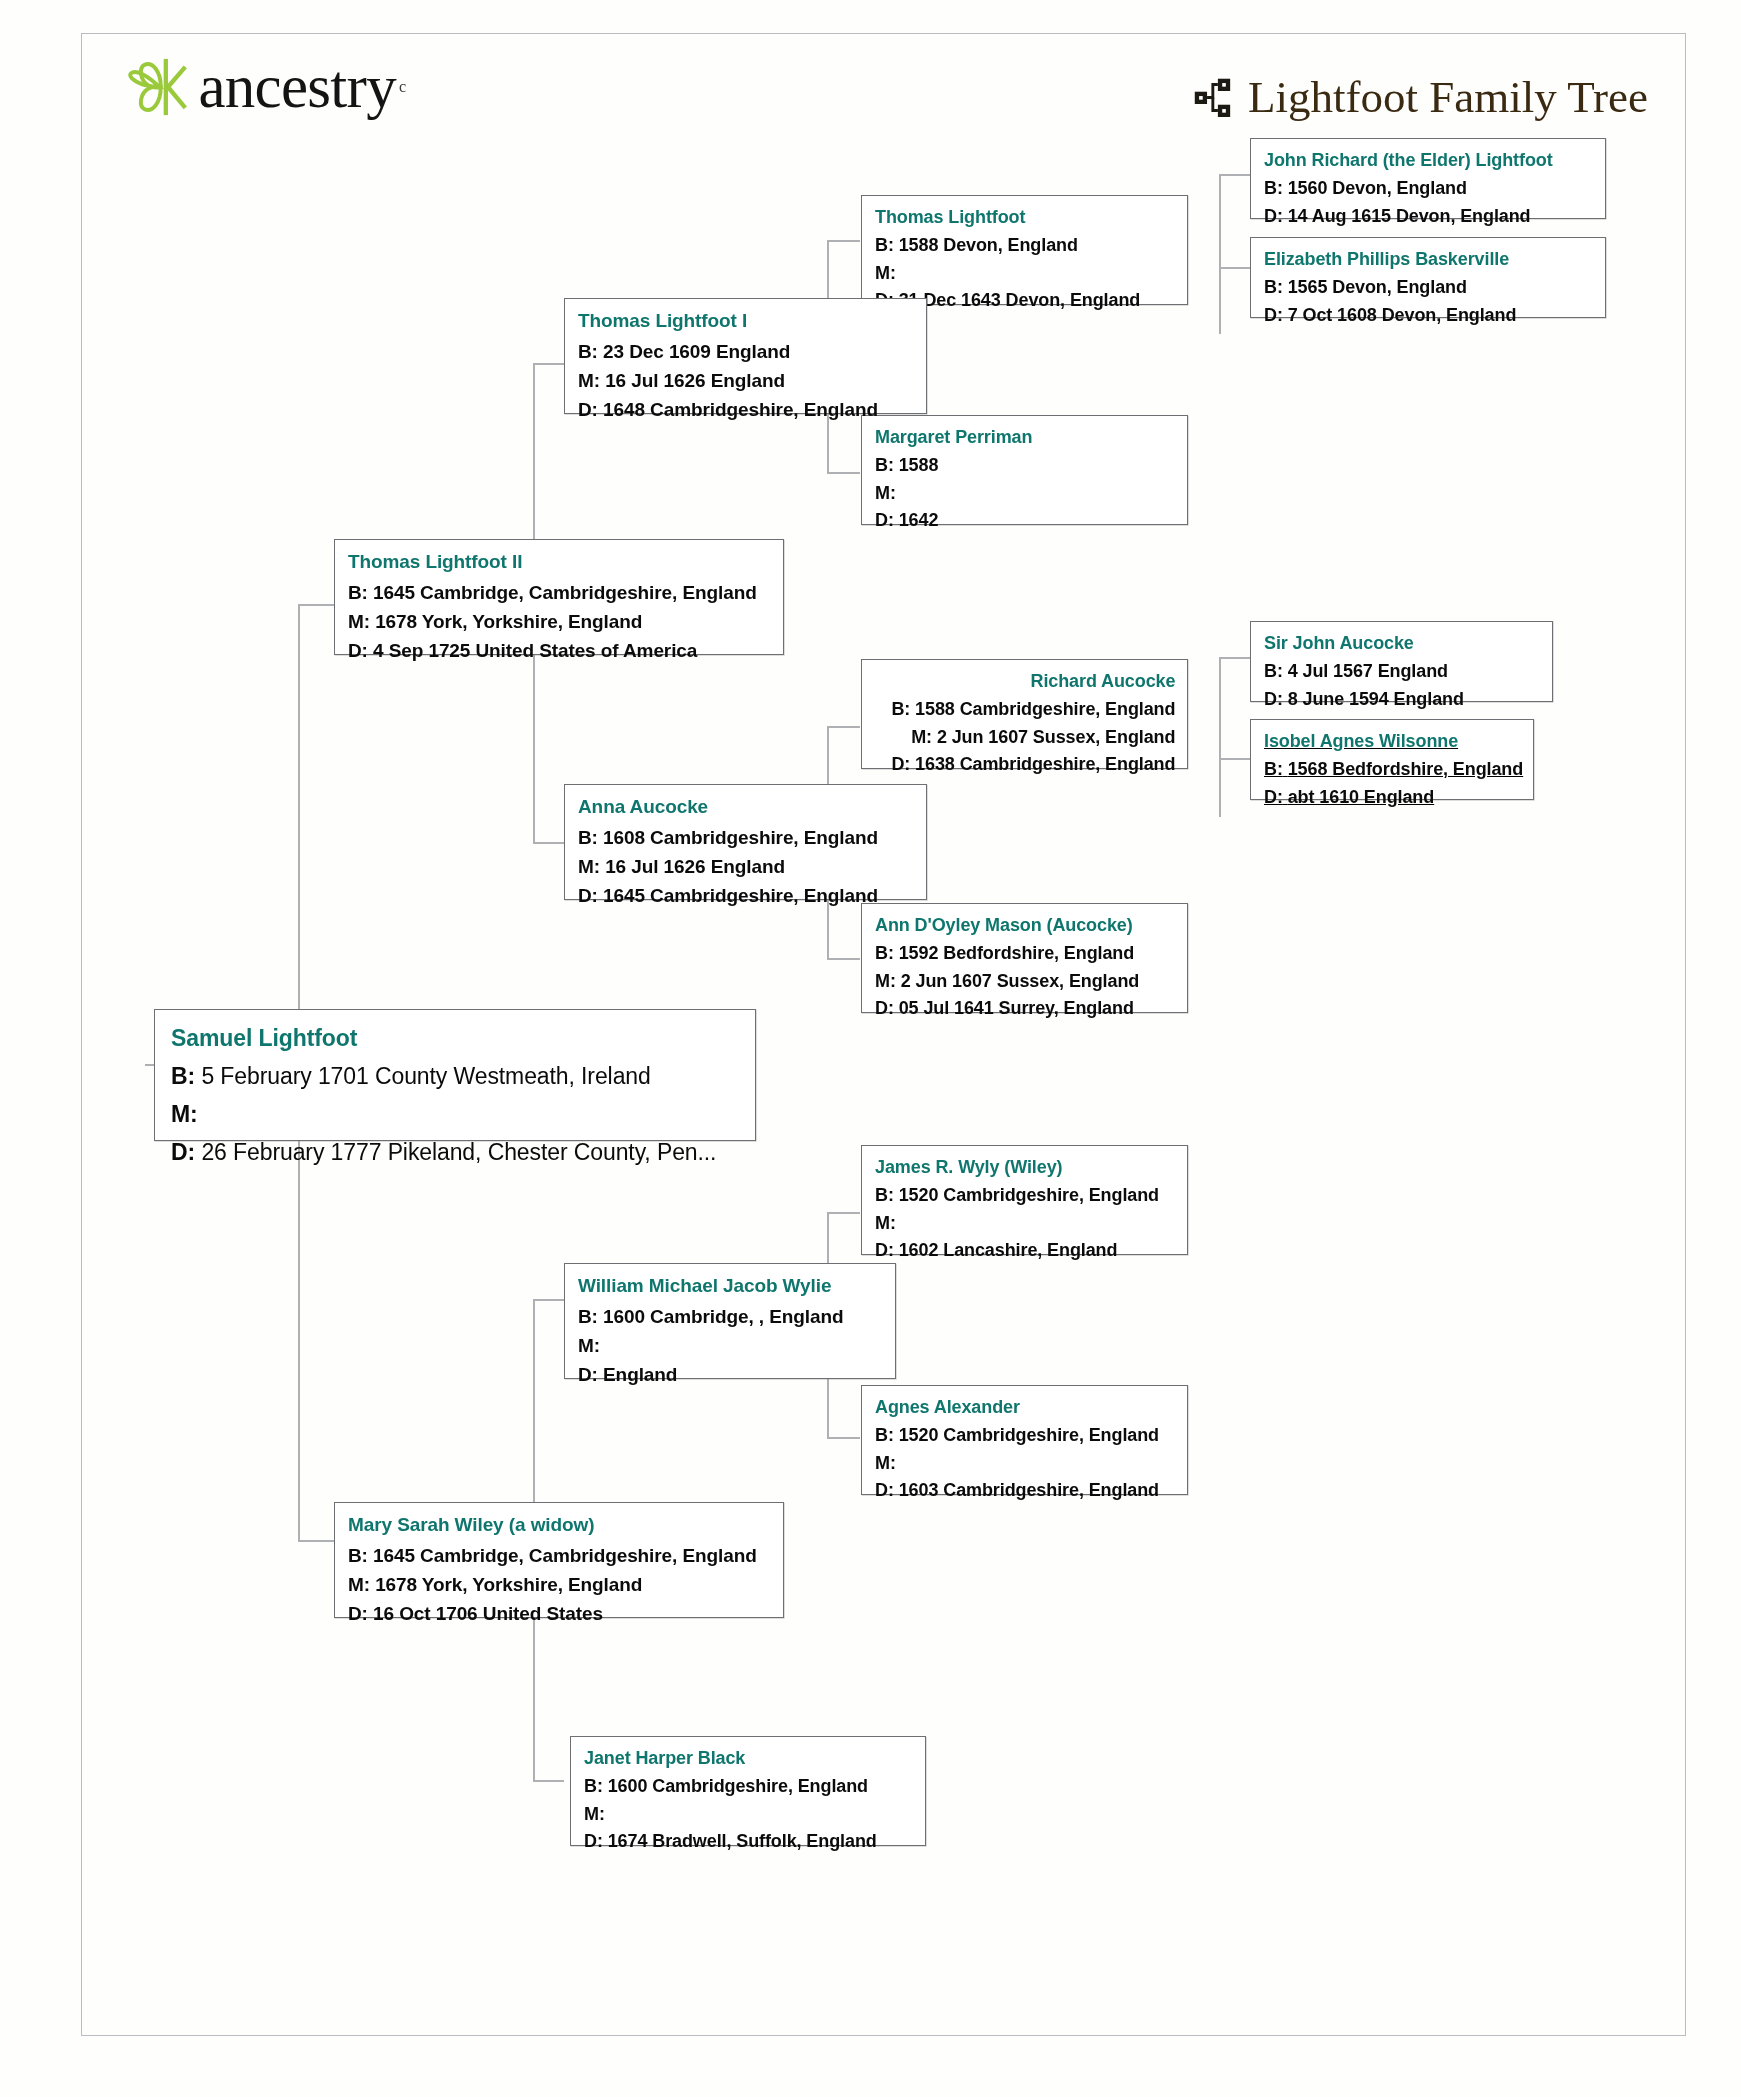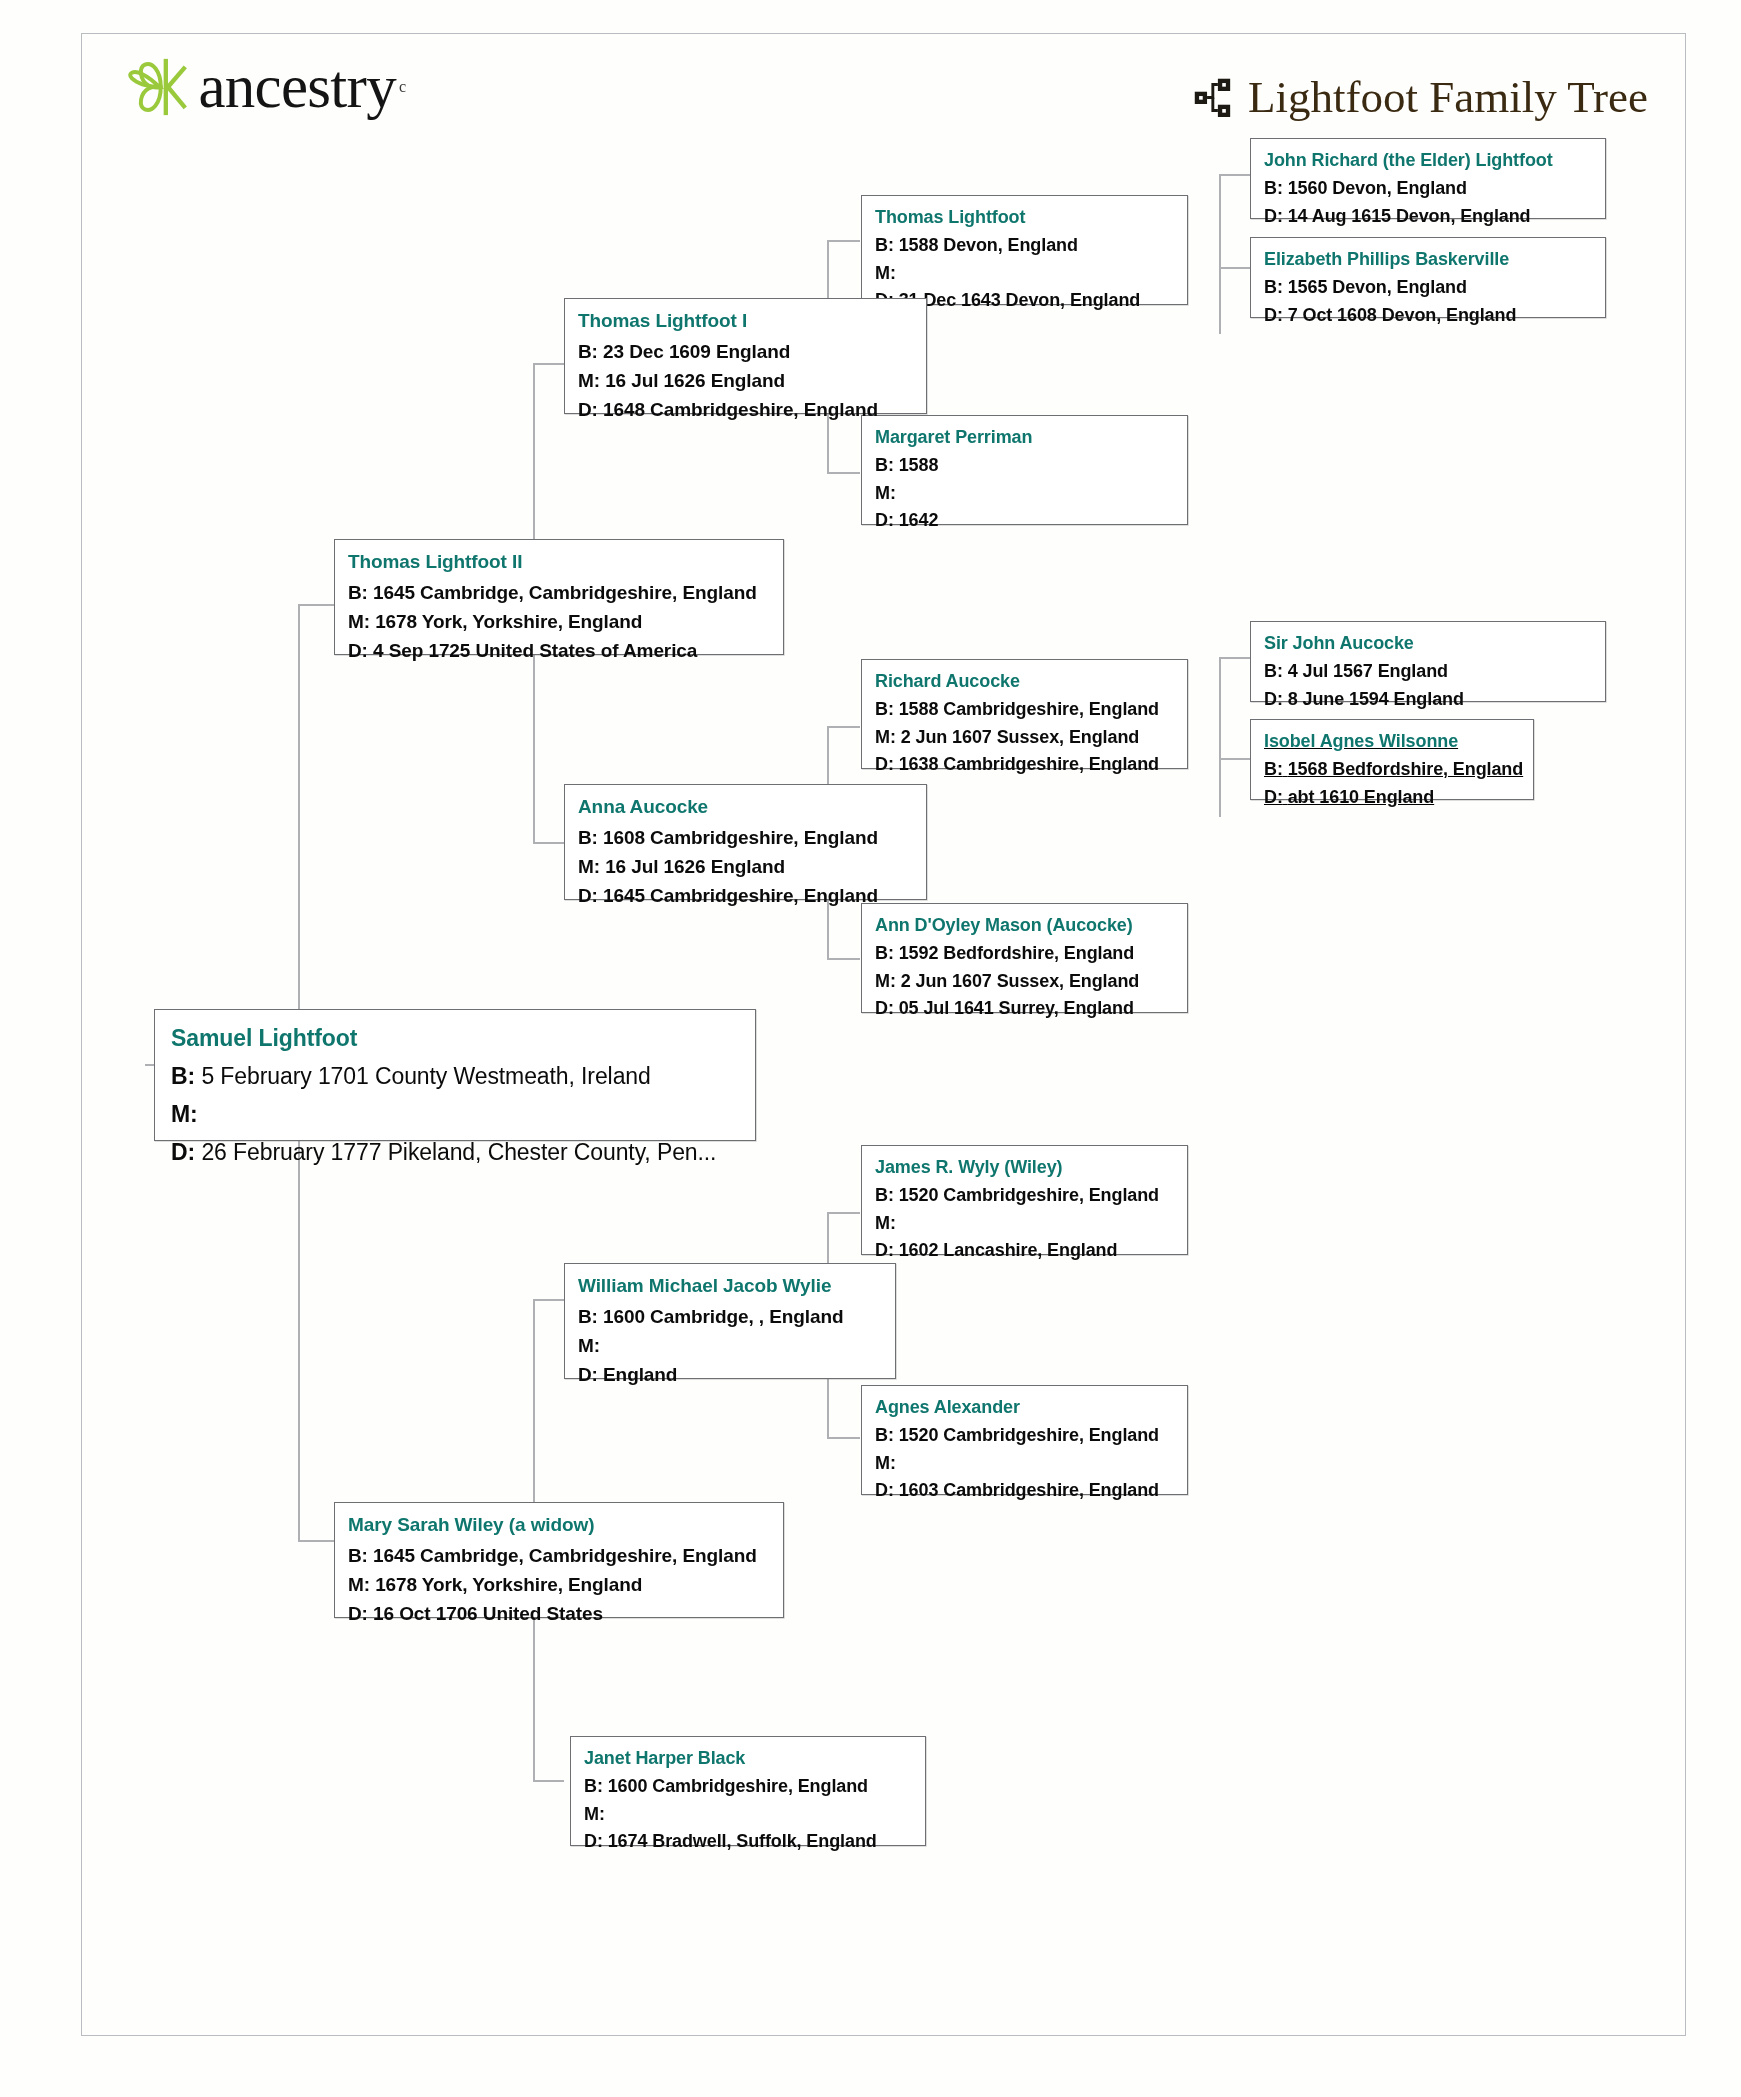--- a/index.html
+++ b/index.html
@@ -167,21 +167,21 @@
     <div class="prow">
       <span class="lbl">B:</span>
       <span>1565 Devon, England</span>
     </div>
     <div class="prow">
       <span class="lbl">D:</span>
       <span>7 Oct 1608 Devon, England</span>
     </div>
   </div>
 
-  <div class="pbox sz-s" style="left:1250px;top:621px;width:356px;height:81px;">
+  <div class="pbox sz-s" style="left:1250px;top:621px;width:303px;height:81px;">
     <div class="pname">Sir John Aucocke</div>
     <div class="prow">
       <span class="lbl">B:</span>
       <span>4 Jul 1567 England</span>
     </div>
     <div class="prow">
       <span class="lbl">D:</span>
       <span>8 June 1594 England</span>
     </div>
   </div>
@@ -223,21 +223,21 @@
     <div class="prow">
       <span class="lbl">M:</span>
       <span></span>
     </div>
     <div class="prow">
       <span class="lbl">D:</span>
       <span>1642</span>
     </div>
   </div>
 
-  <div class="pbox sz-s" style="left:861px;top:659px;width:327px;height:110px;">
+  <div class="pbox sz-s" style="left:861px;top:659px;width:327px;height:110px;text-align:right;">
     <div class="pname">Richard Aucocke</div>
     <div class="prow">
       <span class="lbl">B:</span>
       <span>1588 Cambridgeshire, England</span>
     </div>
     <div class="prow">
       <span class="lbl">M:</span>
       <span>2 Jun 1607 Sussex, England</span>
     </div>
     <div class="prow">

